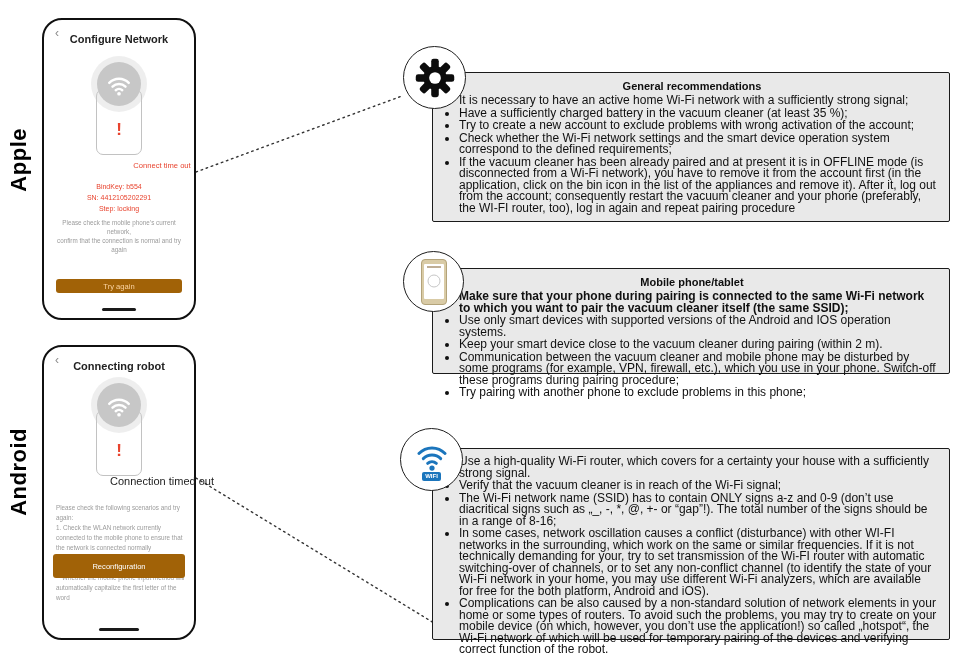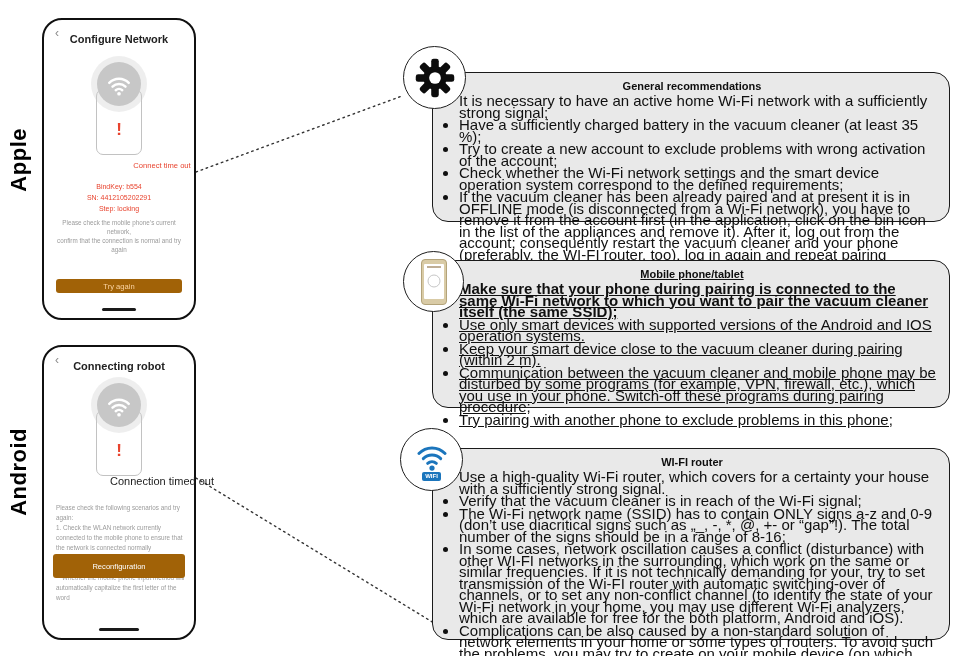--- a/index.html
+++ b/index.html
@@ -61,27 +61,27 @@
 
   
   .sp-body{width:24px;height:44px;background:#d9cba6;border:1px solid #b3a37a;border-radius:4px;position:relative;}
   .sp-screen{position:absolute;left:2px;right:2px;top:4px;bottom:5px;background:#fff;border-radius:1px;}
   .sp-topline{position:absolute;top:2px;left:3px;right:3px;height:2px;background:#8a6b3e;opacity:.55;}
   .sp-circle{position:absolute;top:50%;left:50%;transform:translate(-50%,-50%);width:11px;height:11px;
              border:1.5px solid #c6c6c6;border-radius:50%;}
 
   
   .box{position:absolute;left:432px;width:518px;background:#e9e9e9;border:1.6px solid #1a1a1a;
-       border-radius:16px;padding:7px 12px 5px 14px;box-sizing:border-box;z-index:2;}
+       border-radius:2px;padding:7px 12px 5px 14px;box-sizing:border-box;z-index:2;}
   .box h3{margin:0 0 3px;text-align:center;font-size:11px;color:#0e0e0e;}
   .box ul{margin:0;padding-left:12px;}
-  .box li{font-size:15px;line-height:11.5px;color:#101010;margin-bottom:1px;}
+  .box li{font-size:12px;line-height:11.5px;color:#101010;margin-bottom:1px;}
   .box li.bold{font-weight:bold;}
   .box-general{top:72px;height:150px;}
-  .box-mobile{top:260px;height:148px;text-decoration:underline;}
+  .box-mobile{top:268px;height:106px;}
   .box-router{top:448px;height:192px;}
 </style>
 </head>
 <body>
 
 <div class="page">
 
   <svg class="connectors" width="969" height="656" viewBox="0 0 969 656">
     <line x1="196" y1="172" x2="402" y2="96" stroke="#333" stroke-width="1.4" stroke-dasharray="1.6 3.8" stroke-linecap="round"></line>
     <line x1="196" y1="478" x2="434" y2="623" stroke="#333" stroke-width="1.4" stroke-dasharray="1.6 3.8" stroke-linecap="round"></line>
@@ -197,21 +197,20 @@
     <ul>
         <li class="bold">Make sure that your phone during pairing is connected to the same Wi-Fi network to which you want to pair the vacuum cleaner itself (the same SSID);</li>
         <li>Use only smart devices with supported versions of the Android and IOS operation systems.</li>
         <li>Keep your smart device close to the vacuum cleaner during pairing (within 2 m).</li>
         <li>Communication between the vacuum cleaner and mobile phone may be disturbed by some programs (for example, VPN, firewall, etc.), which you use in your phone. Switch-off these programs during pairing procedure;</li>
         <li>Try pairing with another phone to exclude problems in this phone;</li>
       </ul>
   </section>
 
   <section class="box box-router">
-    <h3>WI-FI router</h3>
     <ul>
         <li>Use a high-quality Wi-Fi router, which covers for a certainty your house with a sufficiently strong signal.</li>
         <li>Verify that the vacuum cleaner is in reach of the Wi-Fi signal;</li>
         <li>The Wi-Fi network name (SSID) has to contain ONLY signs a-z and 0-9 (don’t use diacritical signs such as „_, -, *, @, +- or “gap”!). The total number of the signs should be in a range of 8-16;</li>
         <li>In some cases, network oscillation causes a conflict (disturbance) with other WI-FI networks in the surrounding, which work on the same or similar frequencies. If it is not technically demanding for your, try to set transmission of the Wi-FI router with automatic switching-over of channels, or to set any non-conflict channel (to identify the state of your Wi-Fi network in your home, you may use different Wi-Fi analyzers, which are available for free for the both platform, Android and iOS).</li>
         <li>Complications can be also caused by a non-standard solution of network elements in your home or some types of routers. To avoid such the problems, you may try to create on your mobile device (on which, however, you don’t use the application!) so called „hotspot“, the Wi-Fi network of which will be used for temporary pairing of the devices and verifying correct function of the robot.</li>
       </ul>
   </section>
 
 </div>

